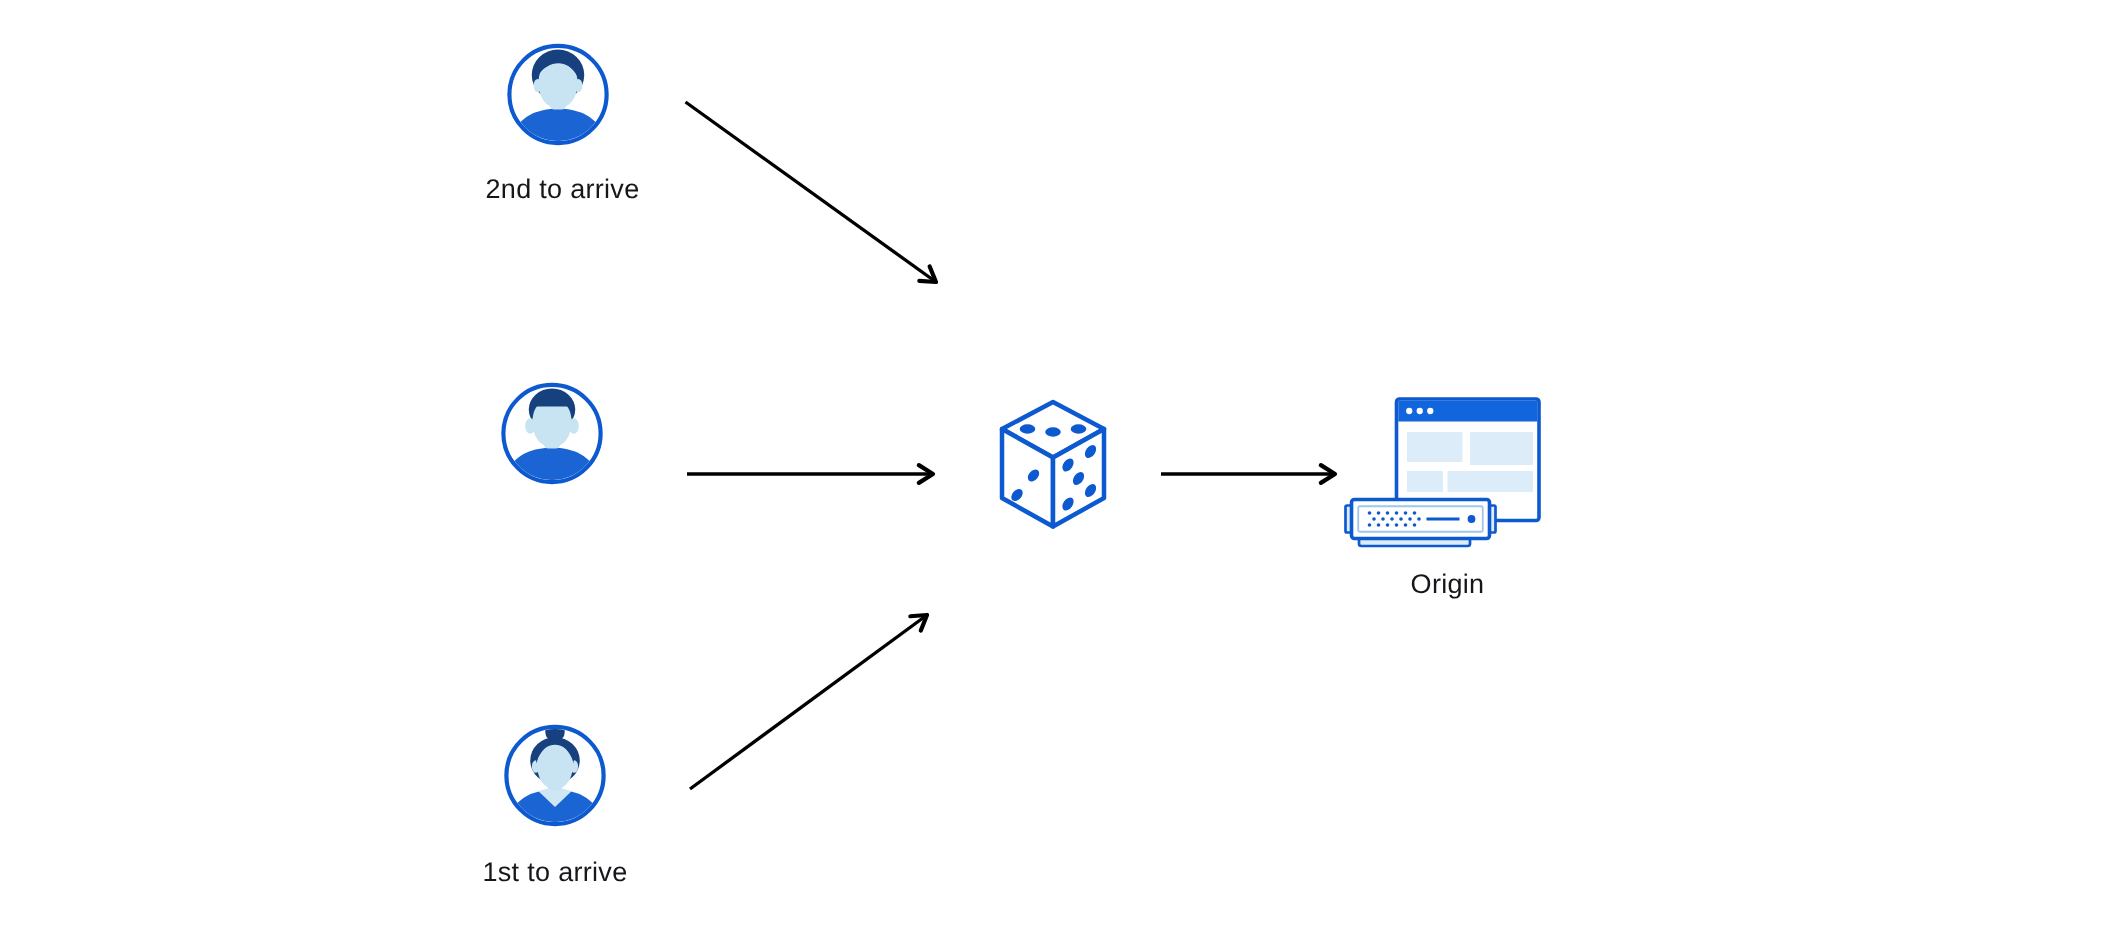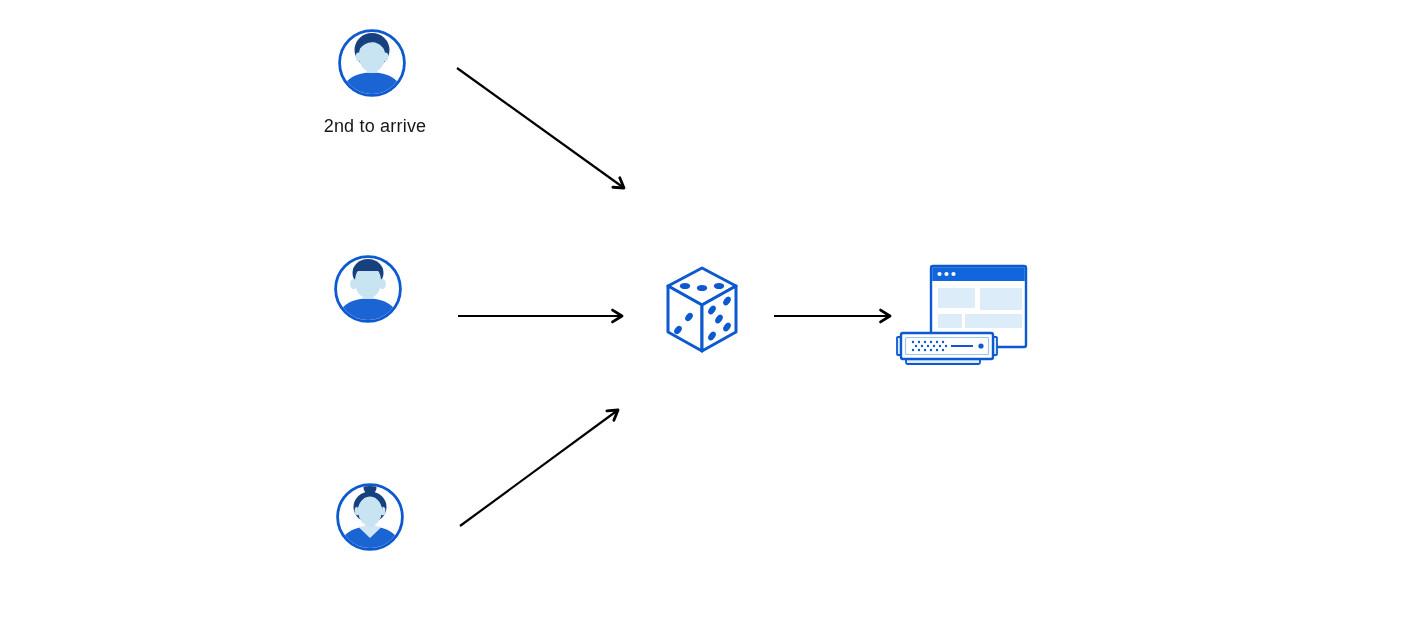--- a/index.html
+++ b/index.html
@@ -76,20 +76,21 @@
         <path d="M-33 36 C-30 16 -16 9.5 0 9.5 C16 9.5 30 16 33 36 Z" fill="#1b64d3"></path>
         <path d="M-11 10.5 L0 21 L11 10.5 C4 7.5 -4 7.5 -11 10.5 Z" fill="#cfe7f5"></path>
         <rect x="-5" y="-3" width="10" height="13" rx="3" fill="#c8e4f3"></rect>
         <ellipse cx="-12.8" cy="-6" rx="2.6" ry="4.2" fill="#c8e4f3"></ellipse>
         <ellipse cx="12.8" cy="-6" rx="2.6" ry="4.2" fill="#c8e4f3"></ellipse>
         <path d="M0 -23 C7.4 -23 12 -17 12 -8 C12 2 7.4 9 0 9 C-7.4 9 -12 2 -12 -8 C-12 -17 -7.4 -23 0 -23 Z" fill="#c8e4f3"></path>
         <path d="M-12.5 -8 C-13 -19 -6 -24 0 -24 C6 -24 13 -19 12.5 -8 C10 -17 5 -20.5 0 -20.5 C-5 -20.5 -10 -17 -12.5 -8 Z" fill="#17407f"></path>
       </g>
     </svg>
   </div>
+  <div class="node-label" style="left:260px;top:571px;">1st to arrive</div>
 
   <div class="node" style="left:666px;top:266px;">
     <svg width="72" height="88" viewBox="0 0 72 88">
       <g stroke="#0d59d0" stroke-width="3" stroke-linejoin="round" fill="#fff">
         <path d="M36 2 L70 20 L36 39 L2 20 Z"></path>
         <path d="M2 20 L36 39 L36 85 L2 66 Z"></path>
         <path d="M36 39 L70 20 L70 66 L36 85 Z"></path>
       </g>
       <g fill="#0d59d0">
         <ellipse cx="19" cy="20" rx="5.2" ry="3.1"></ellipse>
@@ -145,14 +146,15 @@
             <circle cx="32" cy="92" r="1.2"></circle>
             <circle cx="38" cy="92" r="1.2"></circle>
             <circle cx="44" cy="92" r="1.2"></circle>
             <circle cx="50" cy="92" r="1.2"></circle>
         </g>
         <line x1="58" y1="88" x2="80" y2="88" stroke="#0d59d0" stroke-width="2"></line>
         <circle cx="88" cy="88" r="2.6" fill="#0d59d0"></circle>
       </g>
     </svg>
   </div>
+  <div class="node-label" style="left:855px;top:379px;">Origin</div>
 
 </div>
 
 </body></html>

